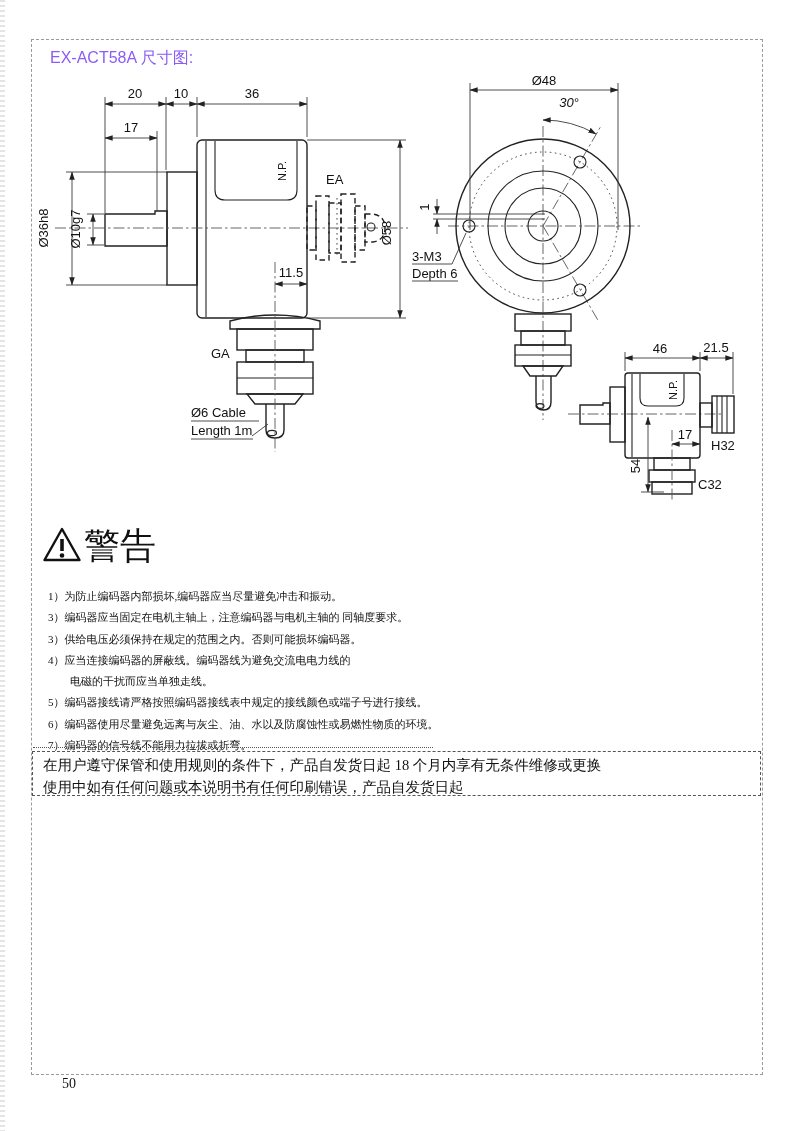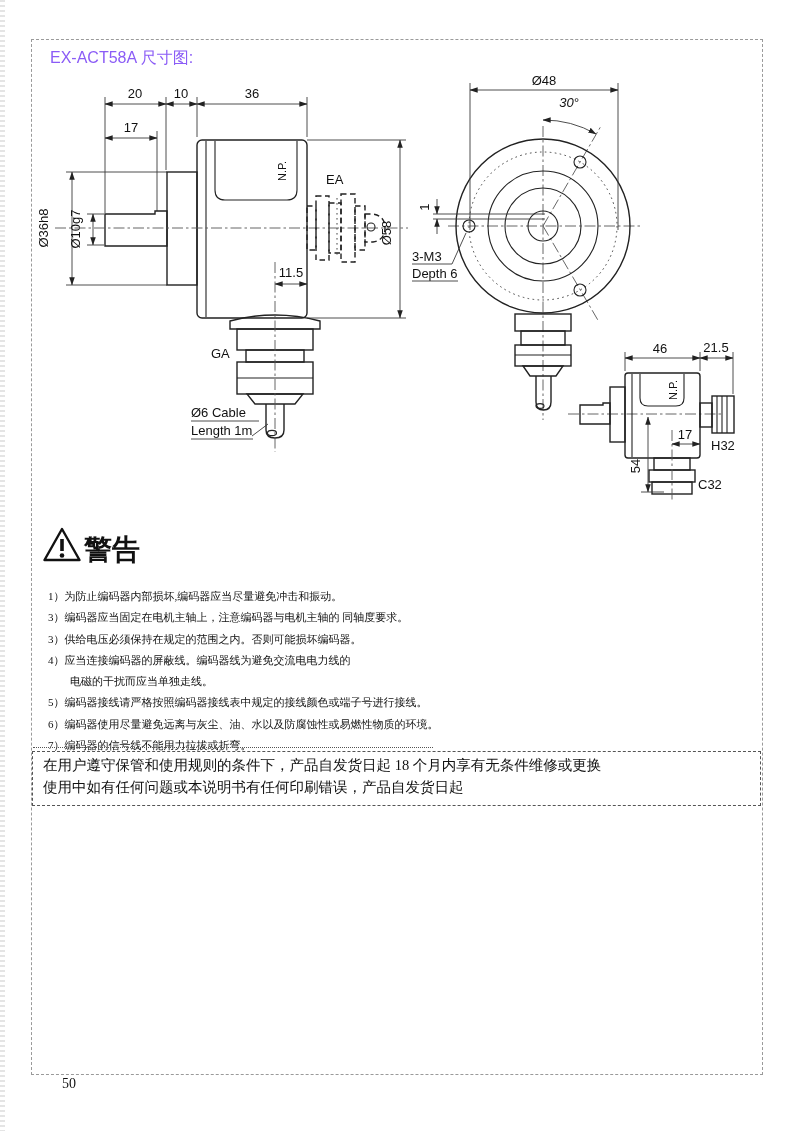--- a/index.html
+++ b/index.html
@@ -15,27 +15,27 @@
   svg.draw text{font:13px "Liberation Sans",sans-serif;fill:#111;}
   svg.draw text.small{font-size:11px;}
   svg.draw text.it{font-style:italic;}
   .ol{fill:none;stroke:#222;stroke-width:1.4;}
   .ol2{fill:none;stroke:#222;stroke-width:1.1;}
   .tl{fill:none;stroke:#3a3a3a;stroke-width:0.9;}
   .cl{fill:none;stroke:#555;stroke-width:0.9;stroke-dasharray:11 3 2.5 3;}
   .dt{fill:none;stroke:#444;stroke-width:1;stroke-dasharray:1.6 3.4;}
   .dh{fill:none;stroke:#222;stroke-width:1.4;stroke-dasharray:5.5 3.5;}
   .warn-header{position:absolute;left:42px;top:526px;display:flex;align-items:flex-end;}
-  .warn-big{font-size:28px;font-weight:bold;line-height:1;margin-left:2px;}
+  .warn-big{font-size:36px;font-weight:normal;line-height:1;margin-left:2px;}
   .warn-sub{font-size:15.5px;border-bottom:1px solid #111;padding:0 4px 1px 2px;margin-left:1px;}
   .warn-list{position:absolute;left:48px;top:586px;width:700px;font-size:11px;line-height:21.3px;}
   .warn-list .indent{padding-left:2em;}
   .dotted-rule{position:absolute;left:33px;top:747px;width:400px;border-top:1.5px dotted #555;}
   .notice-box{position:absolute;left:32px;top:751px;width:707px;height:38px;
-        border:1px dashed #555;padding:3px 10px 12px 10px;font-size:14.5px;line-height:21.5px;}
+        border:1px dashed #555;padding:3px 10px 2px 10px;font-size:14.5px;line-height:21.5px;}
   .page-num{position:absolute;left:62px;top:1076px;font-size:14px;}
 </style>
 </head>
 <body>
 
 <div class="page">
   <div class="scan-edge"></div>
   <div class="frame"></div>
 
   <div class="title">EX-ACT58A 尺寸图:</div>

